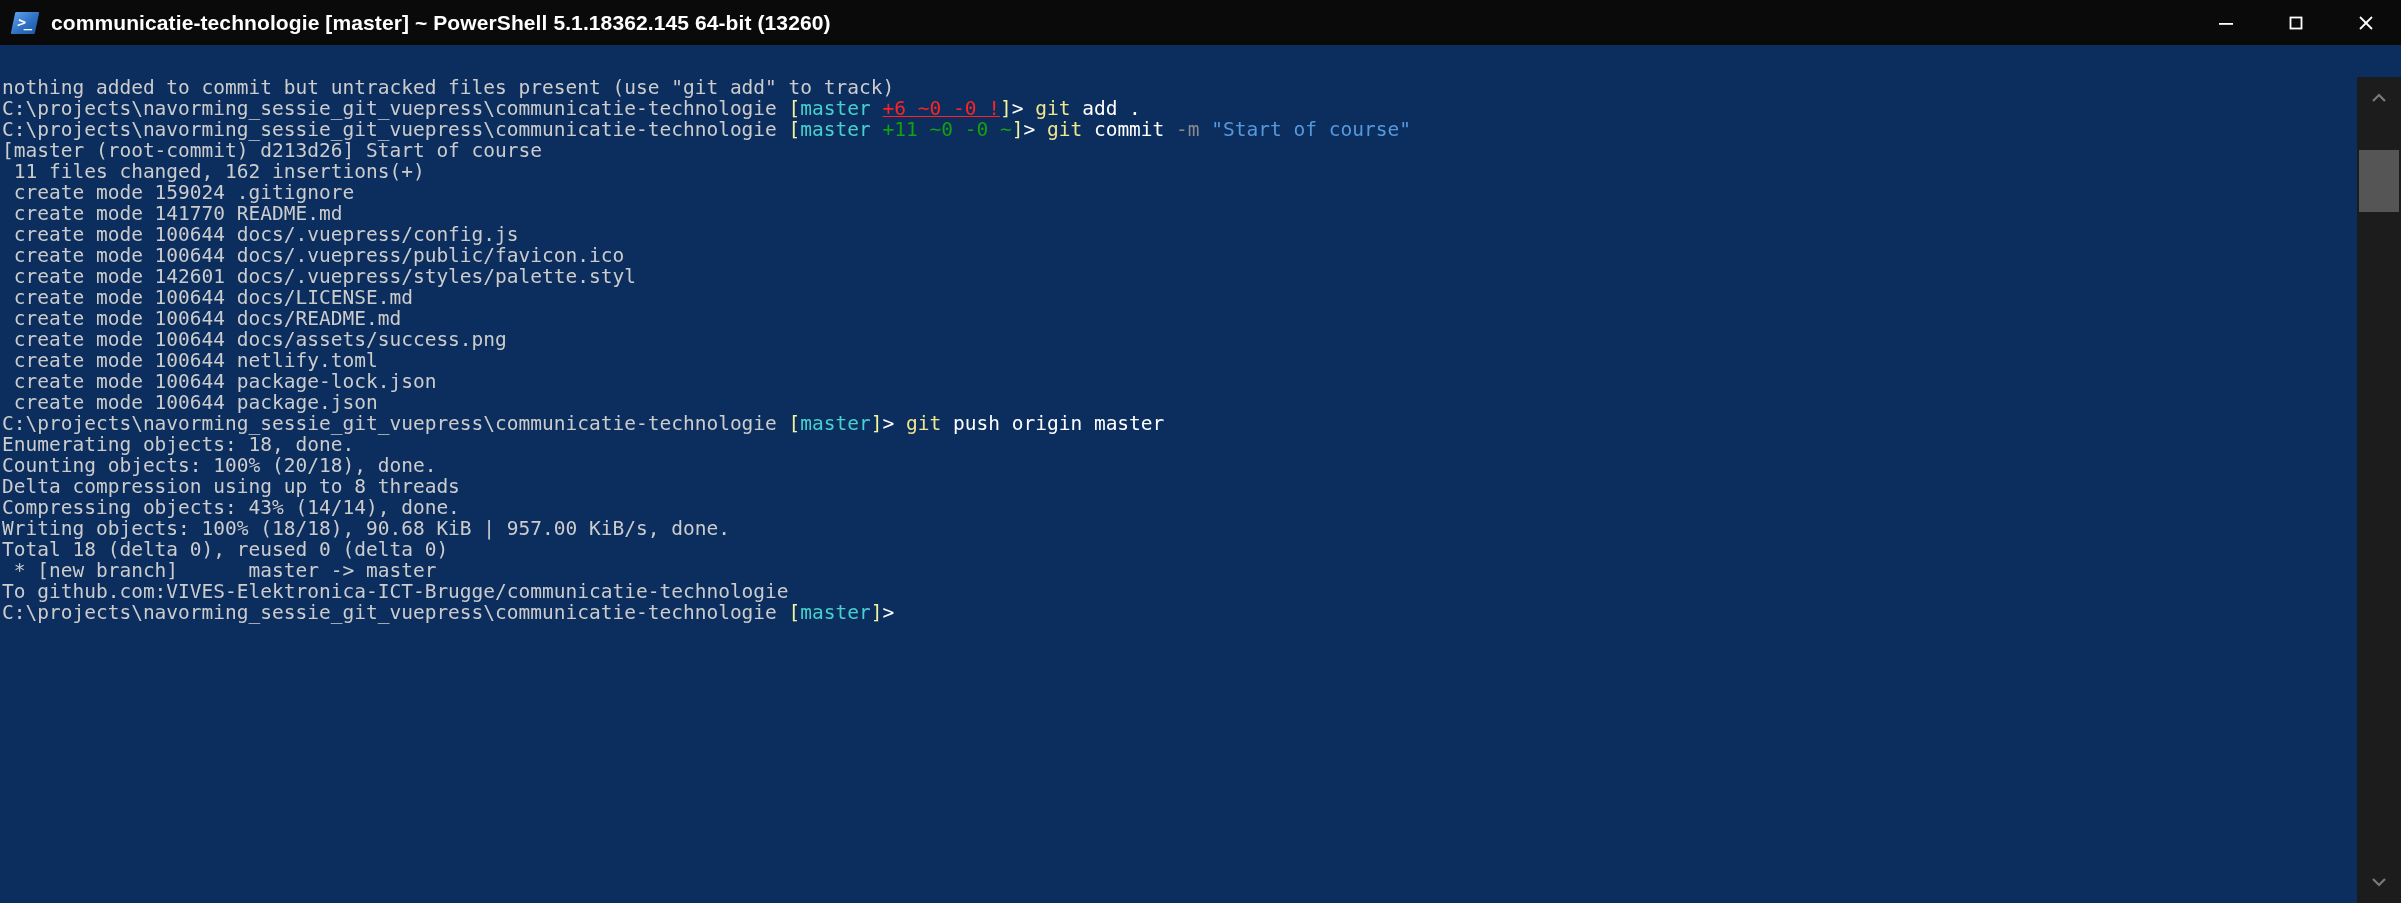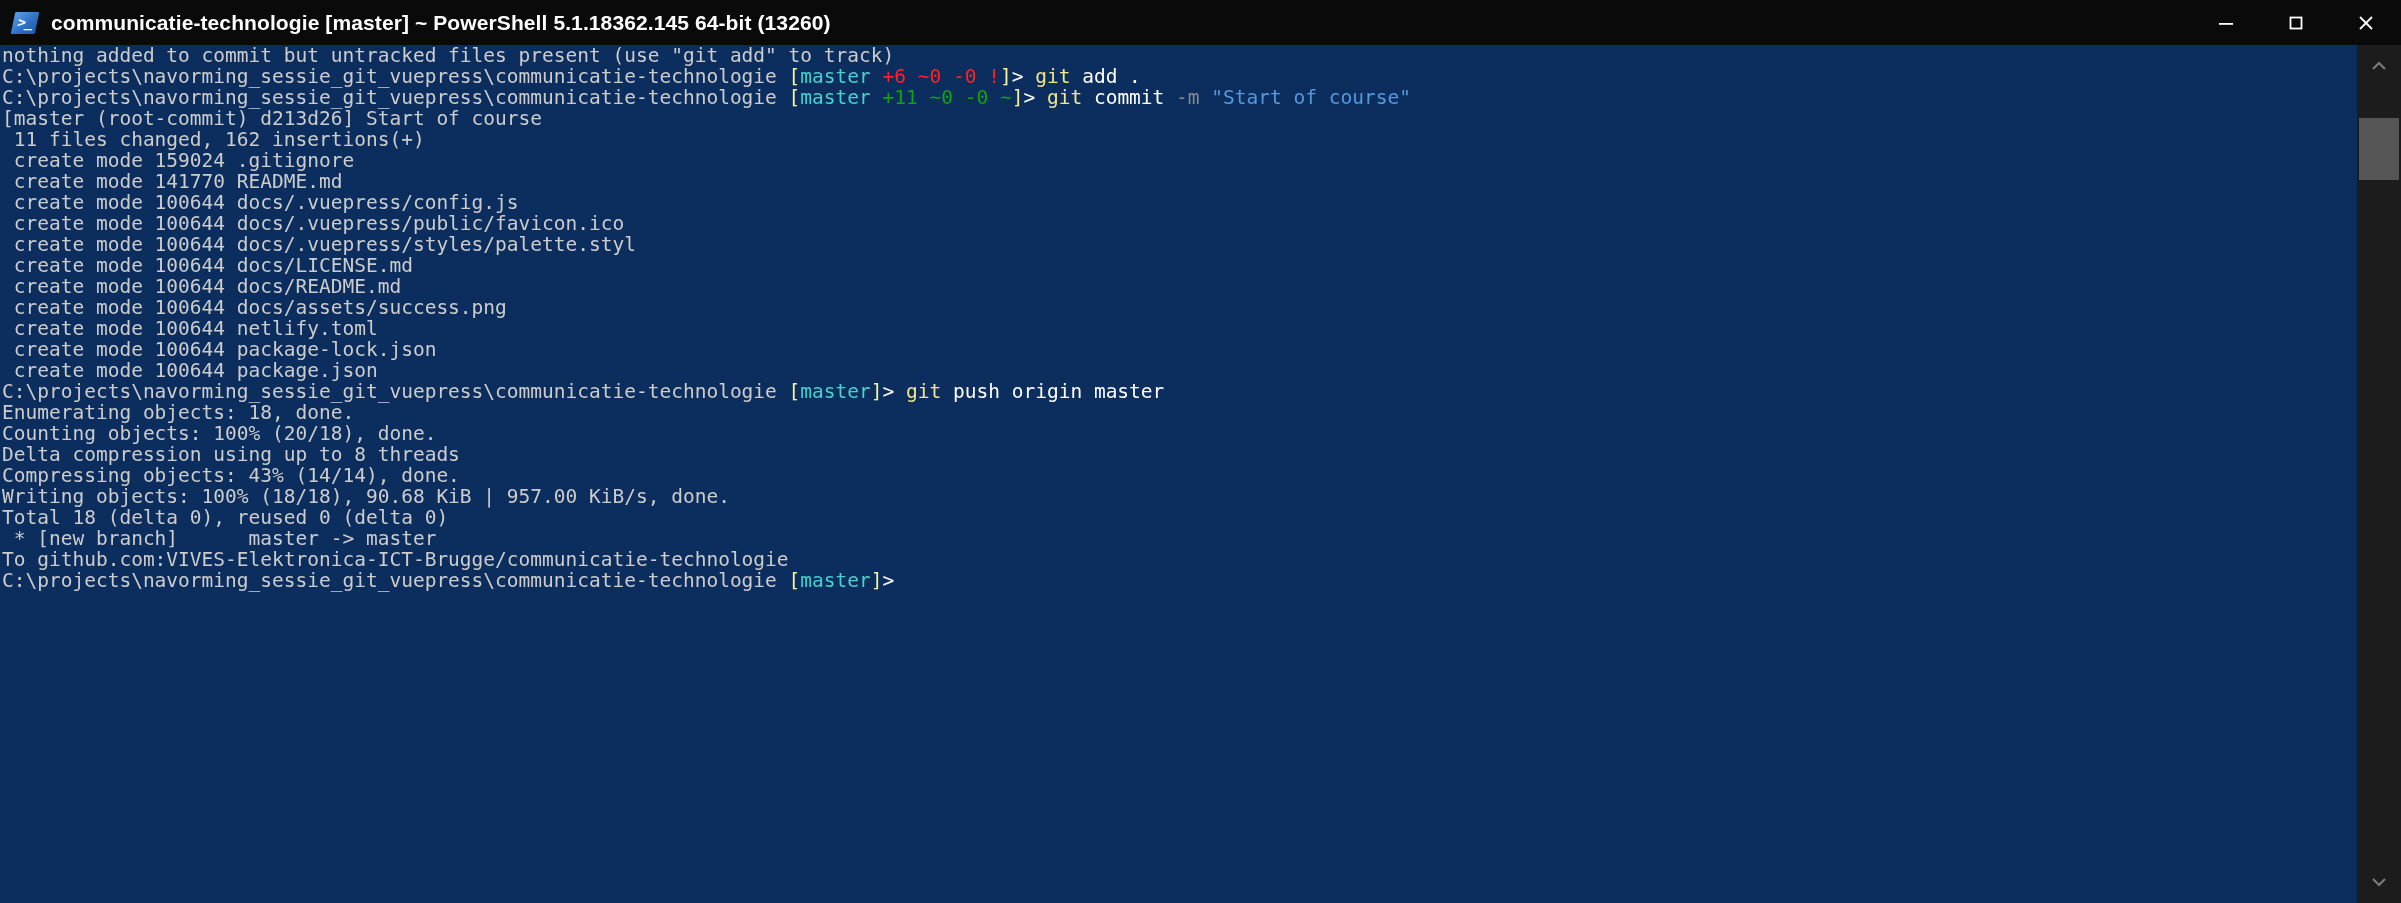--- a/index.html
+++ b/index.html
@@ -99,20 +99,21 @@
   }
   .winbtn svg { display: block; }
 
   
   #console-area {
     position: relative;
     flex: 1 1 auto;
     display: flex;
     overflow: hidden;
     background: #c2410c;
+    margin-top: 32px;
   }
   #console {
     flex: 1 1 auto;
     background: #0c2e5e;
     padding: 0 0 0 2px;
     overflow: hidden;
     position: relative;
   }
   .line {
     height: 21px;
@@ -121,21 +122,21 @@
     font-size: 19.5px;
     color: #cccccc;
     white-space: pre;
     letter-spacing: 0px;
   }
   .w   { color: #cccccc; }   
   .br  { color: #ffffff; }   
   .ylw { color: #f3f399; }   
   .cmd { color: #f0e68c; }   
   .cya { color: #48d1cc; }   
-  .red { color: #ff2222; }   
+  .red { color: #ff2222; text-decoration: underline; }   
   .grn { color: #13a10e; }   
   .blu { color: #5599dd; }   
   .gry { color: #8a8a8a; }   
 
   
   #scrollbar {
     width: 44px;
     min-width: 44px;
     background: #1c1c1c;
     position: relative;
@@ -203,21 +204,21 @@
     <div id="console">
         <div class="line"><span class="w">nothing added to commit but untracked files present (use "git add" to track)</span></div>
         <div class="line"><span class="w">C:\projects\navorming_sessie_git_vuepress\communicatie-technologie </span><span class="ylw">[</span><span class="cya">master</span><span class="w"> </span><span class="red">+6 ~0 -0 !</span><span class="ylw">]</span><span class="br">&gt; </span><span class="cmd">git</span><span class="br"> add .</span></div>
         <div class="line"><span class="w">C:\projects\navorming_sessie_git_vuepress\communicatie-technologie </span><span class="ylw">[</span><span class="cya">master</span><span class="w"> </span><span class="grn">+11 ~0 -0 ~</span><span class="ylw">]</span><span class="br">&gt; </span><span class="cmd">git</span><span class="br"> commit </span><span class="gry">-m</span><span class="br"> </span><span class="blu">"Start of course"</span></div>
         <div class="line"><span class="w">[master (root-commit) d213d26] Start of course</span></div>
         <div class="line"><span class="w"> 11 files changed, 162 insertions(+)</span></div>
         <div class="line"><span class="w"> create mode 159024 .gitignore</span></div>
         <div class="line"><span class="w"> create mode 141770 README.md</span></div>
         <div class="line"><span class="w"> create mode 100644 docs/.vuepress/config.js</span></div>
         <div class="line"><span class="w"> create mode 100644 docs/.vuepress/public/favicon.ico</span></div>
-        <div class="line"><span class="w"> create mode 100644 docs/.vuepress/styles/palette.styl</span></div>
+        <div class="line"><span class="w"> create mode 142601 docs/.vuepress/styles/palette.styl</span></div>
         <div class="line"><span class="w"> create mode 100644 docs/LICENSE.md</span></div>
         <div class="line"><span class="w"> create mode 100644 docs/README.md</span></div>
         <div class="line"><span class="w"> create mode 100644 docs/assets/success.png</span></div>
         <div class="line"><span class="w"> create mode 100644 netlify.toml</span></div>
         <div class="line"><span class="w"> create mode 100644 package-lock.json</span></div>
         <div class="line"><span class="w"> create mode 100644 package.json</span></div>
         <div class="line"><span class="w">C:\projects\navorming_sessie_git_vuepress\communicatie-technologie </span><span class="ylw">[</span><span class="cya">master</span><span class="ylw">]</span><span class="br">&gt; </span><span class="cmd">git</span><span class="br"> push origin master</span></div>
         <div class="line"><span class="w">Enumerating objects: 18, done.</span></div>
         <div class="line"><span class="w">Counting objects: 100% (20/18), done.</span></div>
         <div class="line"><span class="w">Delta compression using up to 8 threads</span></div>

